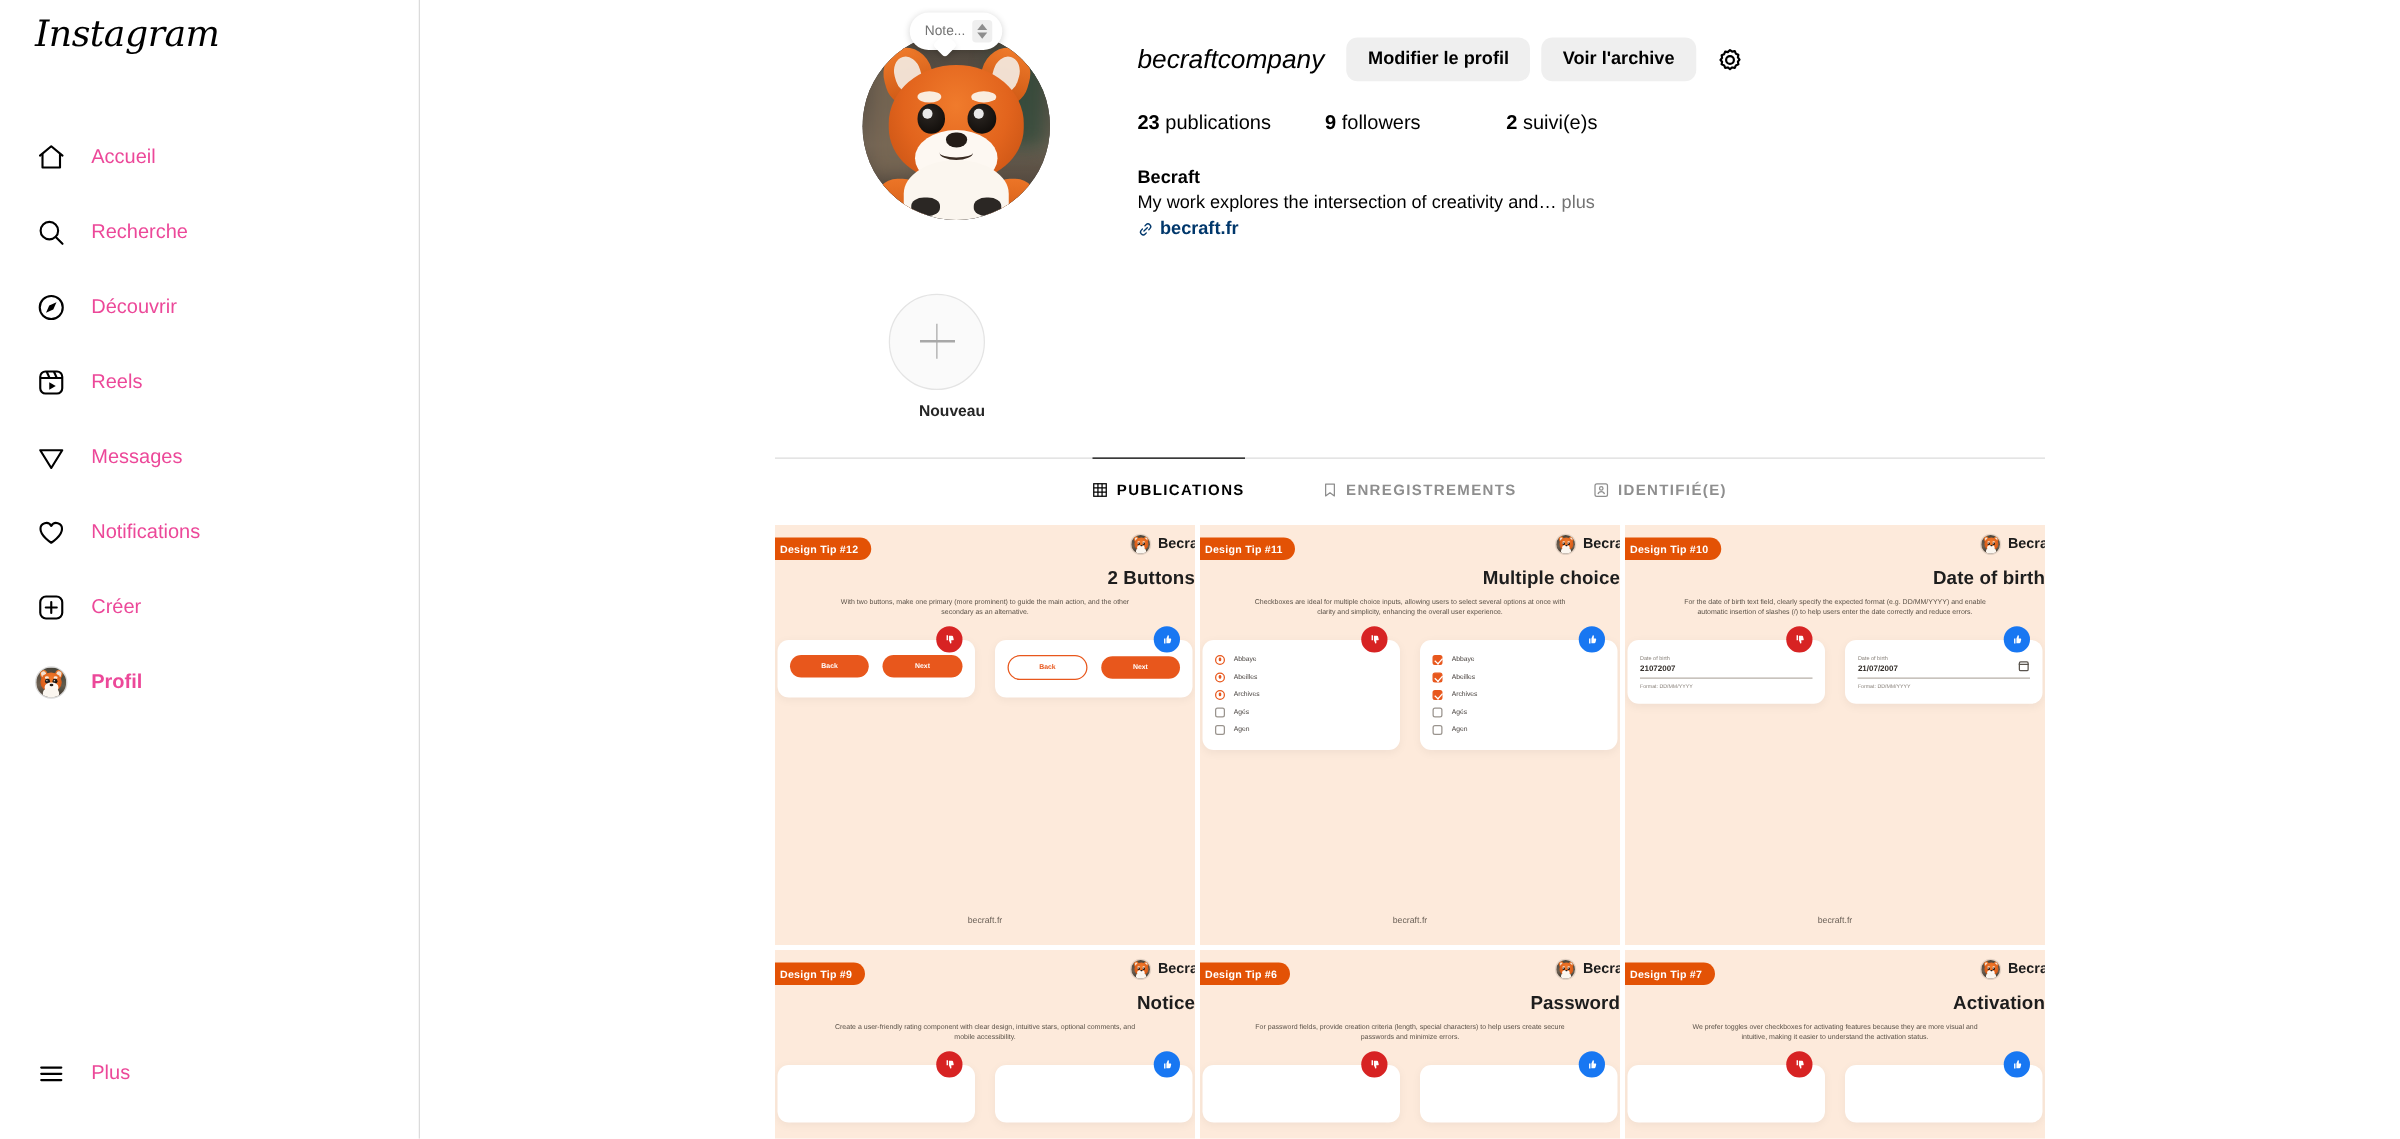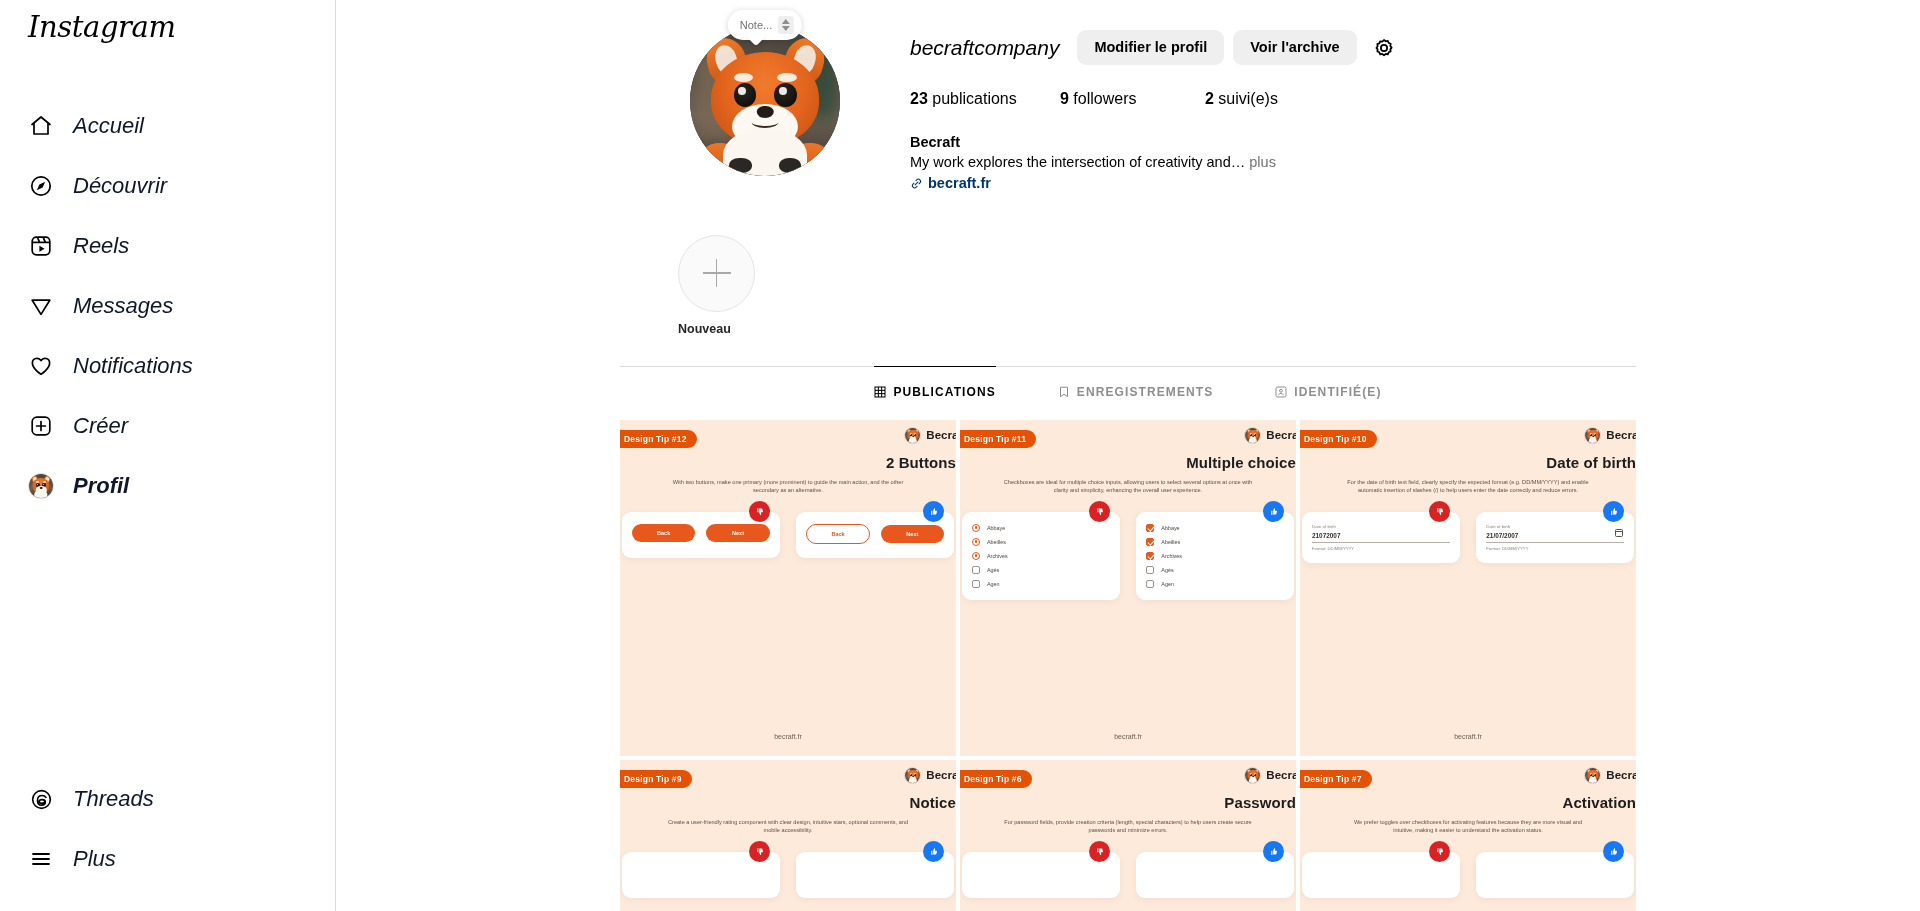--- a/index.html
+++ b/index.html
@@ -45,25 +45,24 @@
     padding: 0 14px;
     border-radius: 10px;
     cursor: pointer;
   }
   .nav-icon {
     width: 26px; height: 26px;
     display: flex; align-items: center; justify-content: center;
     flex: 0 0 26px;
   }
   .nav-label {
-    font-size: 22px;
+    font-size: 16px;
     line-height: 1;
-    color: #0f172a;
+    color: #ec4899;
     white-space: nowrap;
-    font-style: italic;
   }
   .nav-item.active .nav-label { font-weight: 700; }
   .nav-bottom { margin-top: auto; display: flex; flex-direction: column; gap: 4px; }
   .avatar-mini {
     width: 26px; height: 26px; border-radius: 50%;
     overflow: hidden; flex: 0 0 26px;
     border: 1px solid rgba(0,0,0,0.15);
   }
 
   
@@ -266,21 +265,21 @@
     color: #00376b; cursor: pointer;
   }
   .link-icon { display:inline-flex; transform: rotate(0deg); }
 
   
   .highlights {
     display: flex; gap: 30px;
     padding: 22px 0 14px 58px;
     margin-bottom: 16px;
   }
-  .hl { width: 110px; display: flex; flex-direction: column; align-items: flex-start; cursor: pointer; }
+  .hl { width: 110px; display: flex; flex-direction: column; align-items: flex-end; cursor: pointer; }
   .hl-circle {
     width: 77px; height: 77px; border-radius: 50%;
     background: #fafafa;
     border: 1px solid #e4e4e4;
     display: flex; align-items: center; justify-content: center;
   }
   .hl-plus { position: relative; width: 28px; height: 28px; }
   .hl-plus::before, .hl-plus::after {
     content: ""; position: absolute; background: #a8a8a8;
   }
@@ -436,20 +435,29 @@
       <div class="nav-item">
         <span class="nav-icon">
           <svg width="24" height="24" viewBox="0 0 24 24" fill="none" stroke="#000" stroke-width="1.7" stroke-linecap="round" stroke-linejoin="round">
               <path d="M3 10.5 12 3l9 7.5"></path>
               <path d="M5 9.6V20h14V9.6"></path>
             </svg>
         </span>
         <span class="nav-label">Accueil</span>
       </div>
 
+      <div class="nav-item">
+        <span class="nav-icon">
+          <svg width="24" height="24" viewBox="0 0 24 24" fill="none" stroke="#000" stroke-width="1.7" stroke-linecap="round">
+              <circle cx="10.5" cy="10.5" r="7"></circle>
+              <line x1="15.8" y1="15.8" x2="21" y2="21"></line>
+            </svg>
+        </span>
+        <span class="nav-label">Recherche</span>
+      </div>
 
       <div class="nav-item">
         <span class="nav-icon">
           <svg width="24" height="24" viewBox="0 0 24 24" fill="none" stroke="#000" stroke-width="1.7" stroke-linejoin="round">
               <circle cx="12" cy="12" r="9.2"></circle>
               <polygon points="16.2,7.8 10.4,10.4 7.8,16.2 13.6,13.6" fill="#000" stroke="none"></polygon>
             </svg>
         </span>
         <span class="nav-label">Découvrir</span>
       </div>
@@ -518,29 +526,20 @@
                 <span class="nose"></span>
               <span class="chest"></span>
             </span>
           </span>
         </span>
         <span class="nav-label">Profil</span>
       </div>
     </div>
 
     <div class="nav-bottom">
-      <div class="nav-item">
-        <span class="nav-icon">
-          <svg width="23" height="23" viewBox="0 0 24 24" fill="none" stroke="#000" stroke-width="1.7" stroke-linecap="round" stroke-linejoin="round">
-              <circle cx="12" cy="12" r="9.2"></circle>
-              <path d="M15.6 13.1c0 1.9-1.7 3-3.4 3-1.4 0-2.6-.8-2.6-2 0-1.3 1.3-2 3-2 2 0 3.4.7 3.4 2.6 0 2-1.6 3.3-3.8 3.3-2.6 0-4.4-1.9-4.4-5 0-3.2 2-5.2 4.8-5.2 1.9 0 3.3.8 4 2"></path>
-            </svg>
-        </span>
-        <span class="nav-label">Threads</span>
-      </div>
 
       <div class="nav-item">
         <span class="nav-icon">
           <svg width="24" height="24" viewBox="0 0 24 24" stroke="#000" stroke-width="1.8" stroke-linecap="round">
               <line x1="4" y1="7" x2="20" y2="7"></line>
               <line x1="4" y1="12" x2="20" y2="12"></line>
               <line x1="4" y1="17" x2="20" y2="17"></line>
             </svg>
         </span>
         <span class="nav-label">Plus</span>

